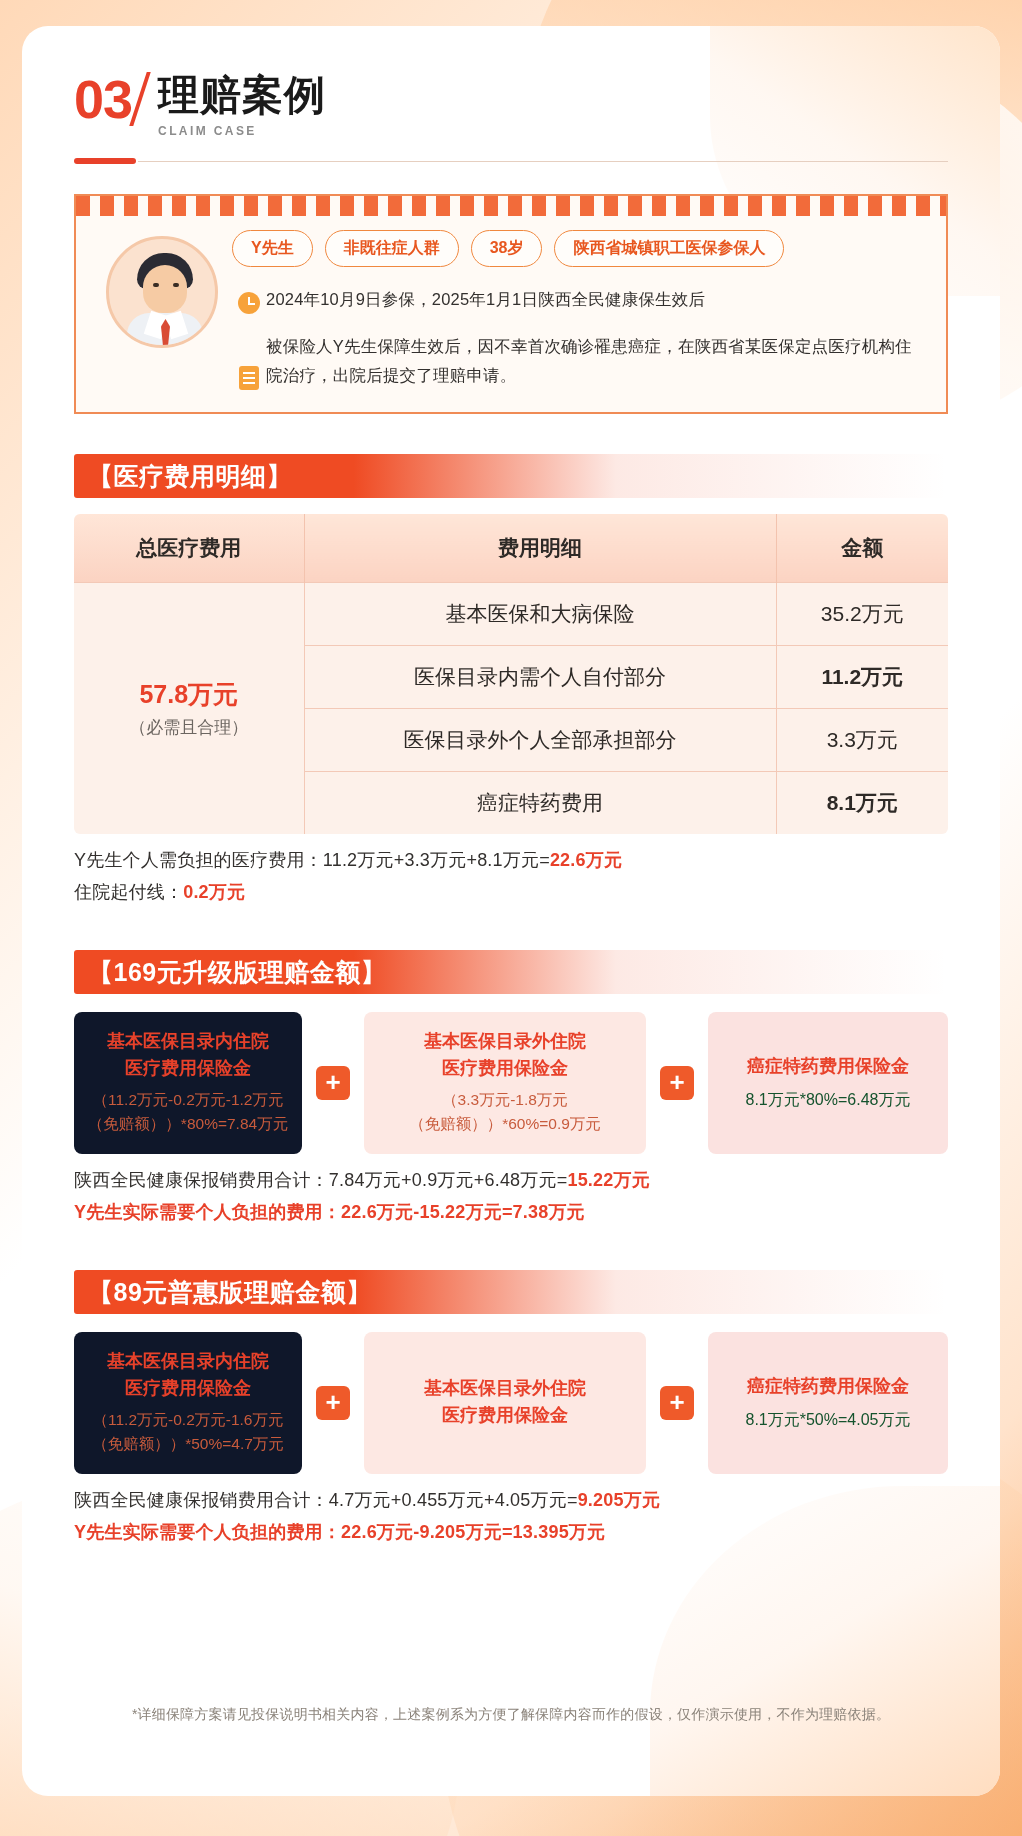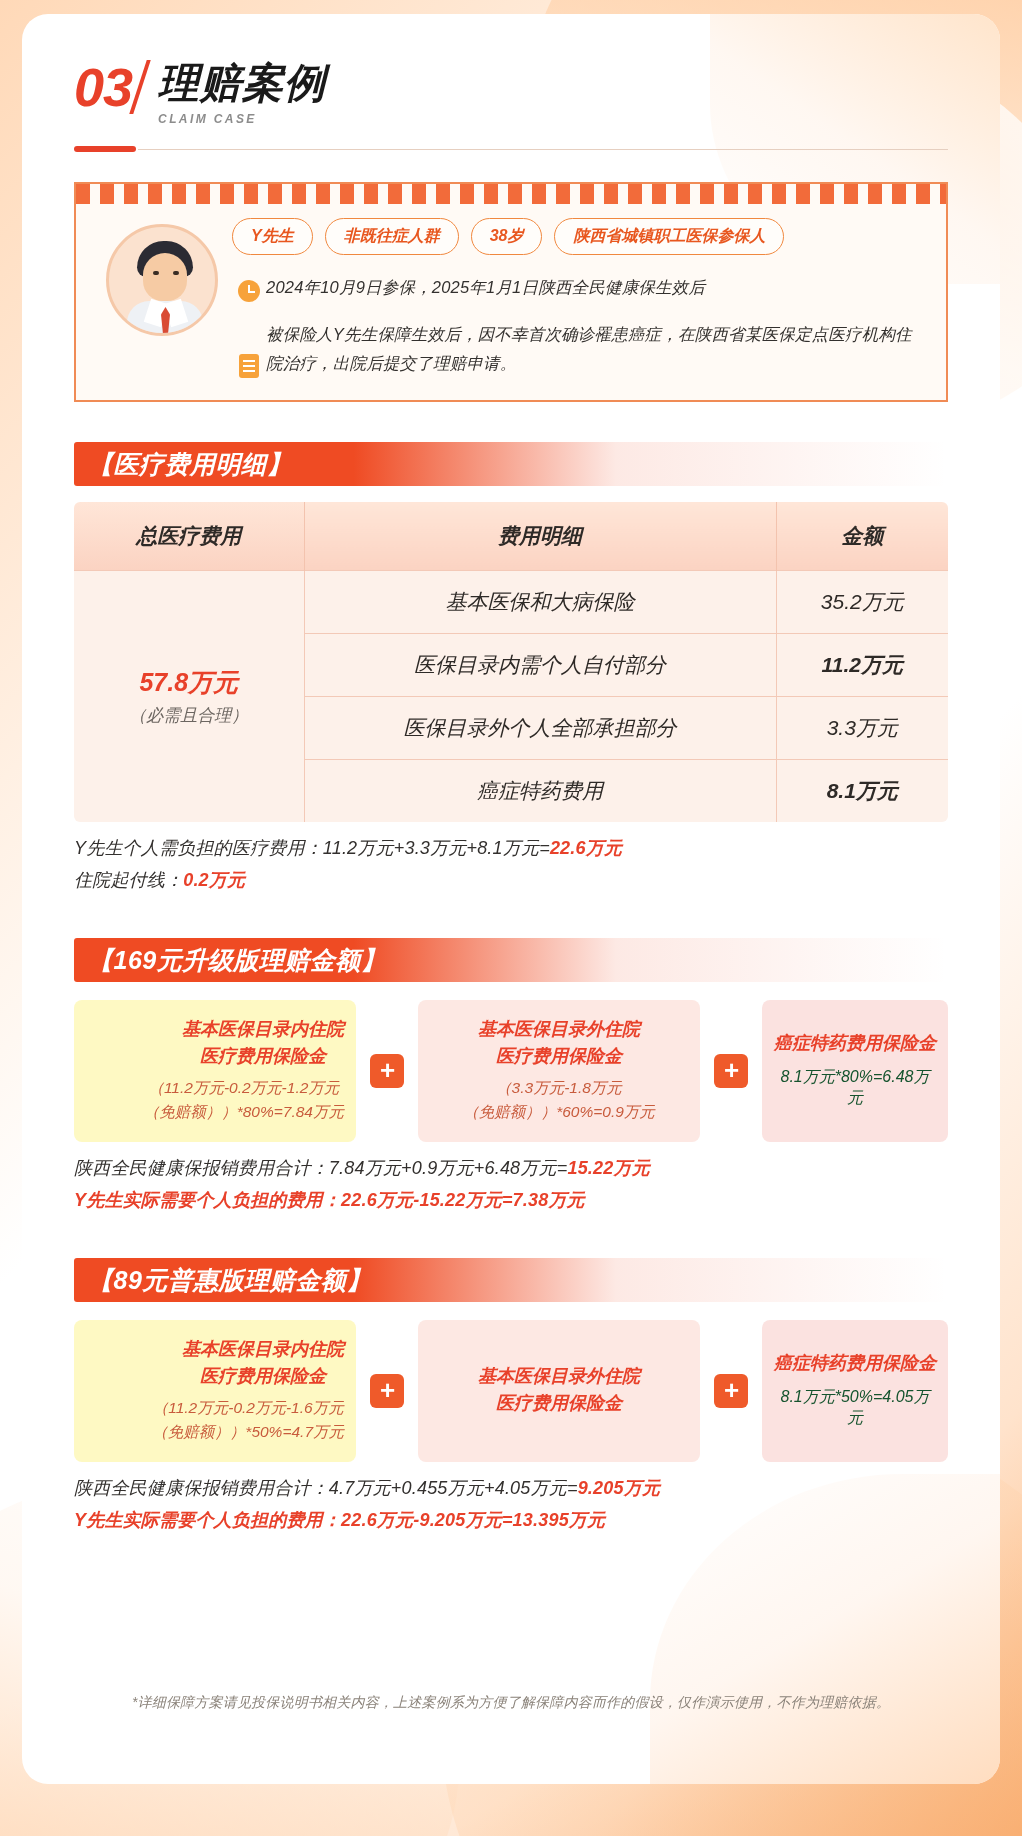--- a/index.html
+++ b/index.html
@@ -31,26 +31,25 @@
     width: 620px; height: 560px; border-radius: 50%;
     background: linear-gradient(20deg, #ffc99a 0%, rgba(255,233,214,0.3) 65%, rgba(255,255,255,0) 100%);
   }
   .bg-swoosh-d {
     position: absolute; right: -120px; bottom: -220px;
     width: 700px; height: 640px; border-radius: 50%;
     background: linear-gradient(330deg, #f6a25f 0%, rgba(255,210,170,0.35) 60%, rgba(255,255,255,0) 100%);
   }
   .card {
     position: absolute;
-    left: 22px; top: 14px;
+    left: 22px; top: 26px;
     width: 978px; height: 1770px;
     background: #ffffff;
     border-radius: 26px;
     overflow: hidden;
-    font-style: italic;
   }
   .card-inner {
     position: absolute; inset: 0;
     padding: 0 52px;
   }
   .card-tint-tr {
     position: absolute; right: -40px; top: -30px;
     width: 330px; height: 300px;
     background: linear-gradient(215deg, #ffe0c2 0%, rgba(255,240,228,0.5) 55%, rgba(255,255,255,0) 100%);
     border-radius: 0 26px 0 60%;
@@ -191,21 +190,21 @@
   
   .formula-row {
     margin-top: 18px;
     display: flex; align-items: stretch; gap: 0;
   }
   .fbox {
     border-radius: 8px; padding: 16px 12px 18px;
     display: flex; flex-direction: column; align-items: center; justify-content: center;
     text-align: center;
   }
-  .fbox.a { background: #fef9c3; width: 282px; align-items: flex-end; }
+  .fbox.a { background: #0f172a; width: 228px; }
   .fbox.b { background: #fde8e3; width: 282px; }
   .fbox.c { background: #fbe2e0; flex: 1; }
   .fbox .ftitle { color: #e8412a; font-weight: 800; font-size: 18px; line-height: 1.5; }
   .fbox .fsub { color: #c85b3c; font-size: 15.5px; line-height: 1.55; margin-top: 6px;}
   .fbox.c .fsub2 { color: #14532d; font-size: 16px; margin-top: 10px; }
   .plus {
     width: 62px; display: flex; align-items: center; justify-content: center;
   }
   .plus .sq {
     width: 34px; height: 34px; background: #ef5a2a; border-radius: 6px;

